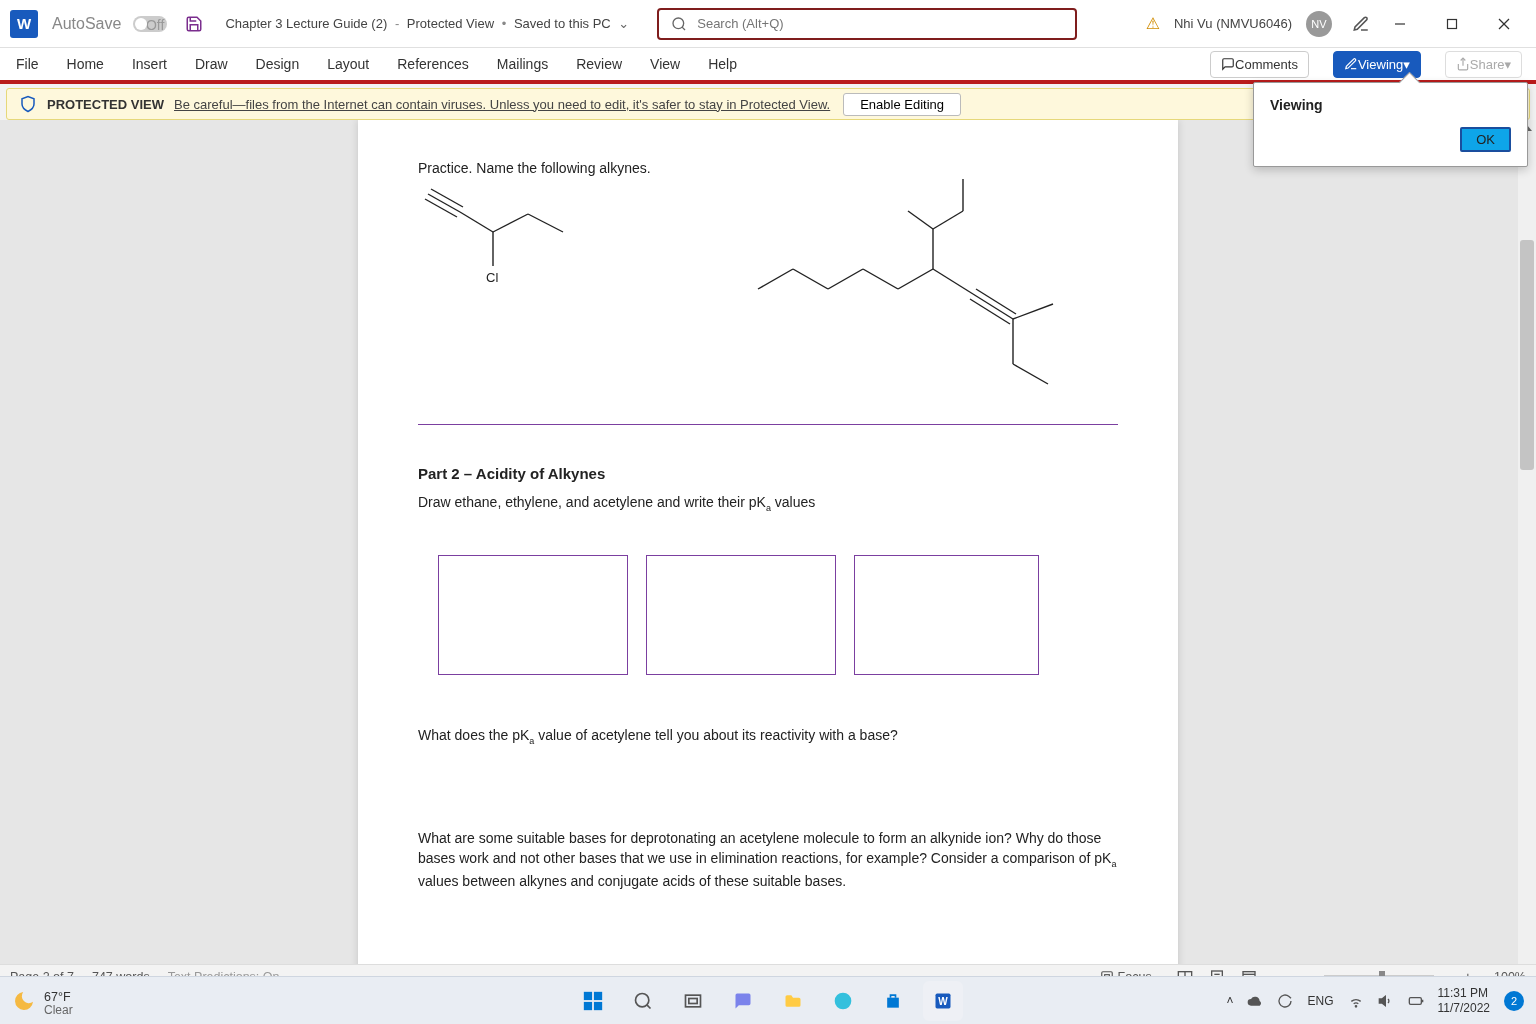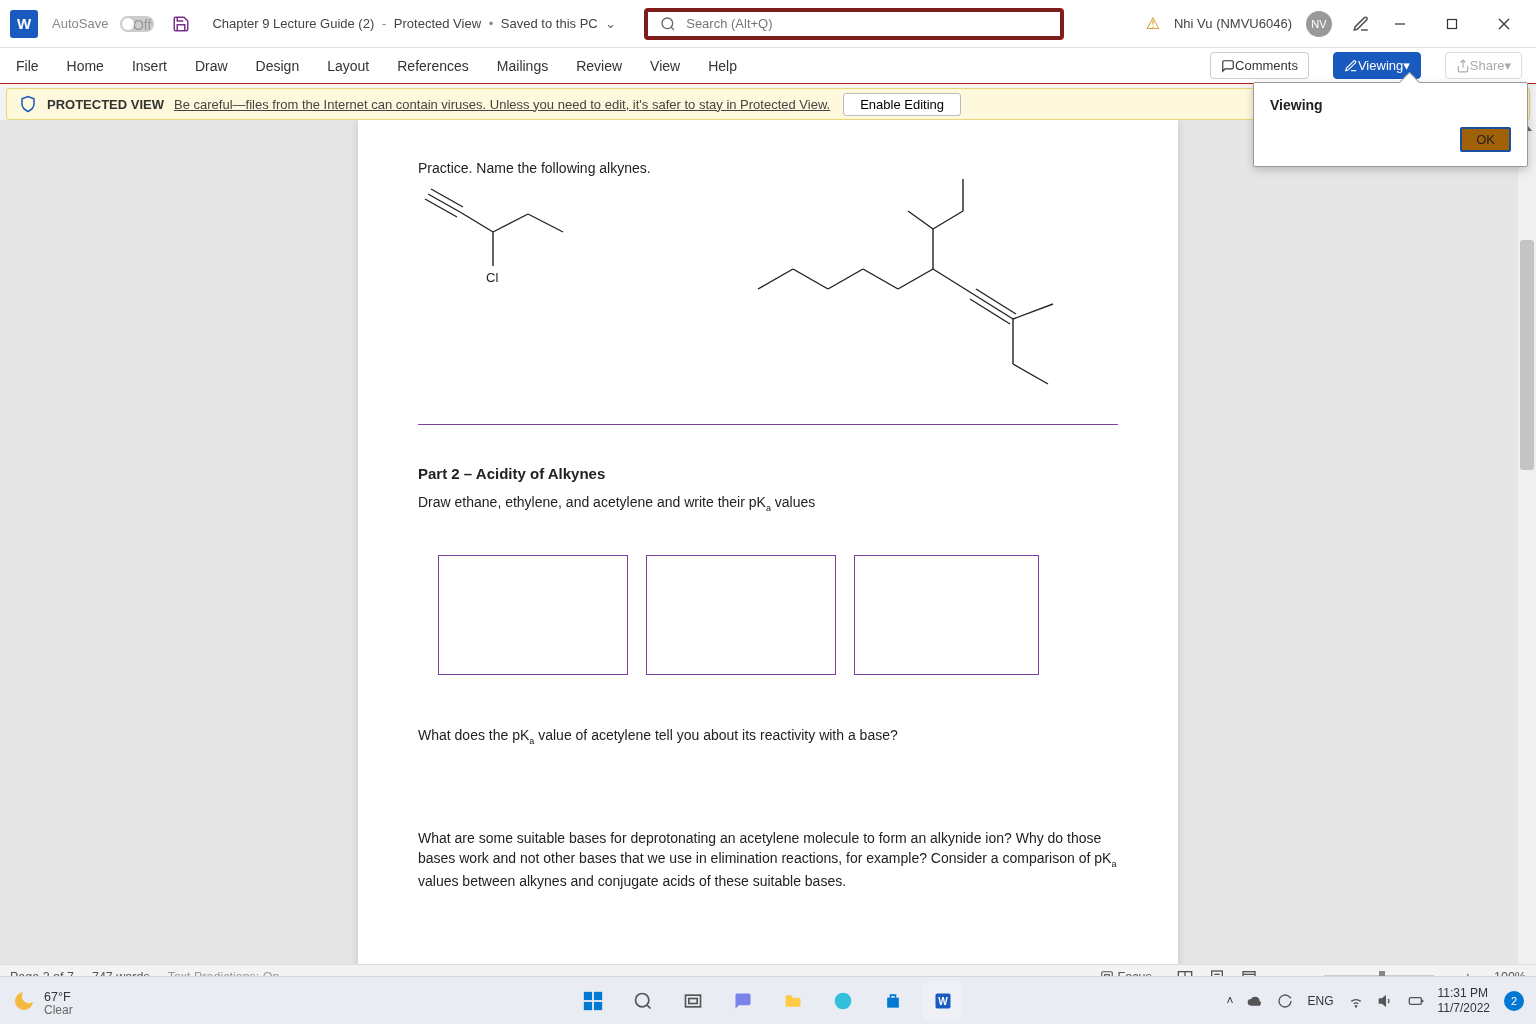--- a/index.html
+++ b/index.html
@@ -1,42 +1,42 @@
 <!DOCTYPE html>
 <html><head>
 <meta charset="utf-8">
 <style>
 * { margin: 0; padding: 0; box-sizing: border-box; font-family: "Segoe UI", sans-serif; }
 body { width: 1536px; height: 1024px; overflow: hidden; background: #f3f3f3; position: relative; }
 
 
 .titlebar { height: 48px; background: #ffffff; display: flex; align-items: center; padding: 0 10px; gap: 8px; border-bottom: 1px solid #e0e0e0; }
 .word-icon { width: 28px; height: 28px; background: #185abd; color: #fff; display: flex; align-items: center; justify-content: center; font-weight: bold; border-radius: 3px; font-size: 15px; }
-.autosave-label { color: #888; font-size: 13px; margin-left: 6px; text-align: right; }
+.autosave-label { color: #888; font-size: 16px; margin-left: 6px; text-align: right; }
 .toggle { width: 34px; height: 16px; background: #ccc; border-radius: 8px; position: relative; margin-left: 4px; }
 .toggle::after { content: ""; position: absolute; width: 12px; height: 12px; background: #fff; border-radius: 50%; top: 2px; left: 2px; }
 .toggle-off { font-size: 14px; color: #999; position: absolute; right: 3px; top: 1px; }
 .save-icon { width: 18px; height: 18px; color: #7b2e8e; margin-left: 10px; }
 .doc-title { font-size: 13px; color: #444; margin-left: 14px; }
 .doc-sep { color: #888; margin: 0 4px; }
 .doc-state { color: #444; }
 .chev { color: #666; margin-left: 4px; }
-.searchbox { flex: 0 0 420px; margin-left: 20px; height: 32px; border: 4px solid #7f1d1d; border-radius: 4px; display: flex; align-items: center; padding: 0 12px; gap: 10px; background: #fff; }
+.searchbox { flex: 0 0 420px; margin-left: 20px; height: 32px; border: 2px solid #7f1d1d; border-radius: 4px; display: flex; align-items: center; padding: 0 12px; gap: 10px; background: #fff; }
 .searchbox svg { width: 16px; height: 16px; color: #666; }
 .searchbox input { border: none; outline: none; font-size: 13px; flex: 1; color: #666; }
 .tb-spacer { flex: 1; }
 .warn-icon { color: #d08b00; font-size: 16px; margin-right: 6px; }
 .user-name { font-size: 13px; color: #444; }
 .avatar { width: 26px; height: 26px; border-radius: 50%; background: #999; color: #fff; display: flex; align-items: center; justify-content: center; font-size: 11px; margin-left: 6px; }
 .pen-icon { width: 18px; height: 18px; color: #555; margin-left: 12px; }
 .win-btn { width: 44px; height: 48px; display: flex; align-items: center; justify-content: center; color: #333; }
 .win-btn svg { width: 12px; height: 12px; }
 
 
-.ribbon { height: 36px; background: #fff; display: flex; align-items: center; padding: 0 14px; gap: 24px; border-bottom: 1px solid #b91c1c; }
+.ribbon { height: 36px; background: #fff; display: flex; align-items: center; padding: 0 14px; gap: 24px; border-bottom: 4px solid #b91c1c; }
 .ribbon-tab { font-size: 14px; color: #333; padding: 6px 2px; cursor: pointer; }
 .ribbon-spacer { flex: 1; }
 .rb-btn { display: flex; align-items: center; font-size: 13px; padding: 5px 10px; border-radius: 4px; color: #333; border: 1px solid #ccc; background: #fff; }
 .rb-btn.viewing { background: #185abd; color: #fff; border-color: #185abd; }
 .rb-btn.share { color: #aaa; border-color: #ddd; }
 .rb-btn svg { width: 14px; height: 14px; }
 
 
 .protected-bar { height: 32px; background: #fef8dc; border: 1px solid #e6d87a; display: flex; align-items: center; padding: 0 12px; gap: 10px; margin: 4px 6px; border-radius: 3px; font-size: 13px; }
 .shield-icon { width: 18px; height: 18px; color: #185abd; }
@@ -68,21 +68,21 @@
 .boxes { display: flex; gap: 18px; margin: 40px 0 50px 20px; }
 .pbox { width: 190px; height: 120px; border: 1.6px solid #7b3fa0; background: #fff; }
 .pbox.w2 { width: 190px; }
 .pbox.w3 { width: 185px; }
 
 
 .callout { position: absolute; top: 82px; right: 8px; width: 275px; background: #fff; border: 1px solid #999; border-radius: 2px; padding: 14px 16px 14px; box-shadow: 0 3px 10px rgba(0,0,0,.2); z-index: 50; }
 .callout::before { content: ""; position: absolute; top: -8px; right: 110px; width: 14px; height: 14px; background: #fff; border-left: 1px solid #999; border-top: 1px solid #999; transform: rotate(45deg); }
 .callout h4 { font-size: 14px; font-weight: 600; margin-bottom: 14px; color: #222; }
 .callout p { font-size: 12.5px; color: #333; line-height: 1.4; margin-bottom: 18px; }
-.ok-btn { float: right; padding: 3px 14px; border: 2px solid #1a4e9e; background: #a16207; font-size: 13px; border-radius: 2px; color: #222; }
+.ok-btn { float: right; padding: 3px 14px; border: 2px solid #1a4e9e; background: #0ea5e9; font-size: 13px; border-radius: 2px; color: #222; }
 
 
 .statusbar { position: absolute; bottom: 36px; left: 0; right: 0; height: 24px; background: #f3f3f3; border-top: 1px solid #ddd; display: flex; align-items: center; padding: 0 10px; font-size: 12.5px; color: #555; gap: 18px; }
 .sb-spacer { flex: 1; }
 .focus-btn { display: flex; align-items: center; gap: 4px; }
 .view-btns { display: flex; gap: 2px; }
 .view-btn { width: 30px; height: 22px; display: flex; align-items: center; justify-content: center; color: #555; }
 .zoom-slider { width: 110px; height: 4px; background: #ccc; position: relative; margin: 0 8px; }
 .zoom-slider::after { content: ""; position: absolute; left: 50%; top: -4px; width: 6px; height: 12px; background: #888; }
 .zminus, .zplus { color: #555; font-size: 14px; padding: 0 4px; }
@@ -109,21 +109,21 @@
   <span class="autosave-label">AutoSave</span>
   <div class="toggle">
       <span class="toggle-off">Off</span>
     </div>
   <svg class="save-icon" viewBox="0 0 24 24" fill="none" stroke="currentColor" stroke-width="2">
       <path d="M19 21H5a2 2 0 0 1-2-2V5a2 2 0 0 1 2-2h11l5 5v11a2 2 0 0 1-2 2z"></path>
       <polyline points="17 21 17 13 7 13 7 21"></polyline>
       <polyline points="7 3 7 8 15 8"></polyline>
     </svg>
   <span class="doc-title">
-    <span>Chapter 9 Lecture Guide (2)</span>
+    <span>Chapter 3 Lecture Guide (2)</span>
     <span class="doc-sep">-</span>
     <span class="doc-state">Protected View</span>
     <span class="doc-sep">•</span>
     <span class="doc-state">Saved to this PC</span>
     <span class="chev">⌄</span>
   </span>
   <div class="searchbox">
     <svg viewBox="0 0 24 24" fill="none" stroke="currentColor" stroke-width="2">
         <circle cx="11" cy="11" r="8"></circle>
         <line x1="21" y1="21" x2="16.65" y2="16.65"></line>

